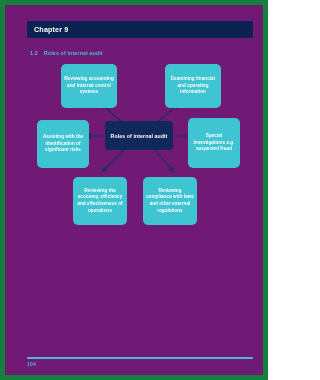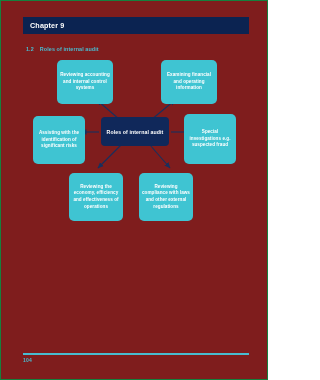--- a/index.html
+++ b/index.html
@@ -7,22 +7,22 @@
     padding: 0;
     background: #ffffff;
   }
   body {
     font-family: "Liberation Sans", sans-serif;
   }
   #page {
     position: relative;
     width: 268px;
     height: 380px;
-    background: #7f1d1d;
-    border: 1px solid #15803d;
+    background: #701a75;
+    border: 5px solid #15803d;
     box-sizing: border-box;
     overflow: hidden;
   }
 
   
   .chapter-bar {
     position: absolute;
     left: 22px;
     top: 16px;
     width: 226px;

